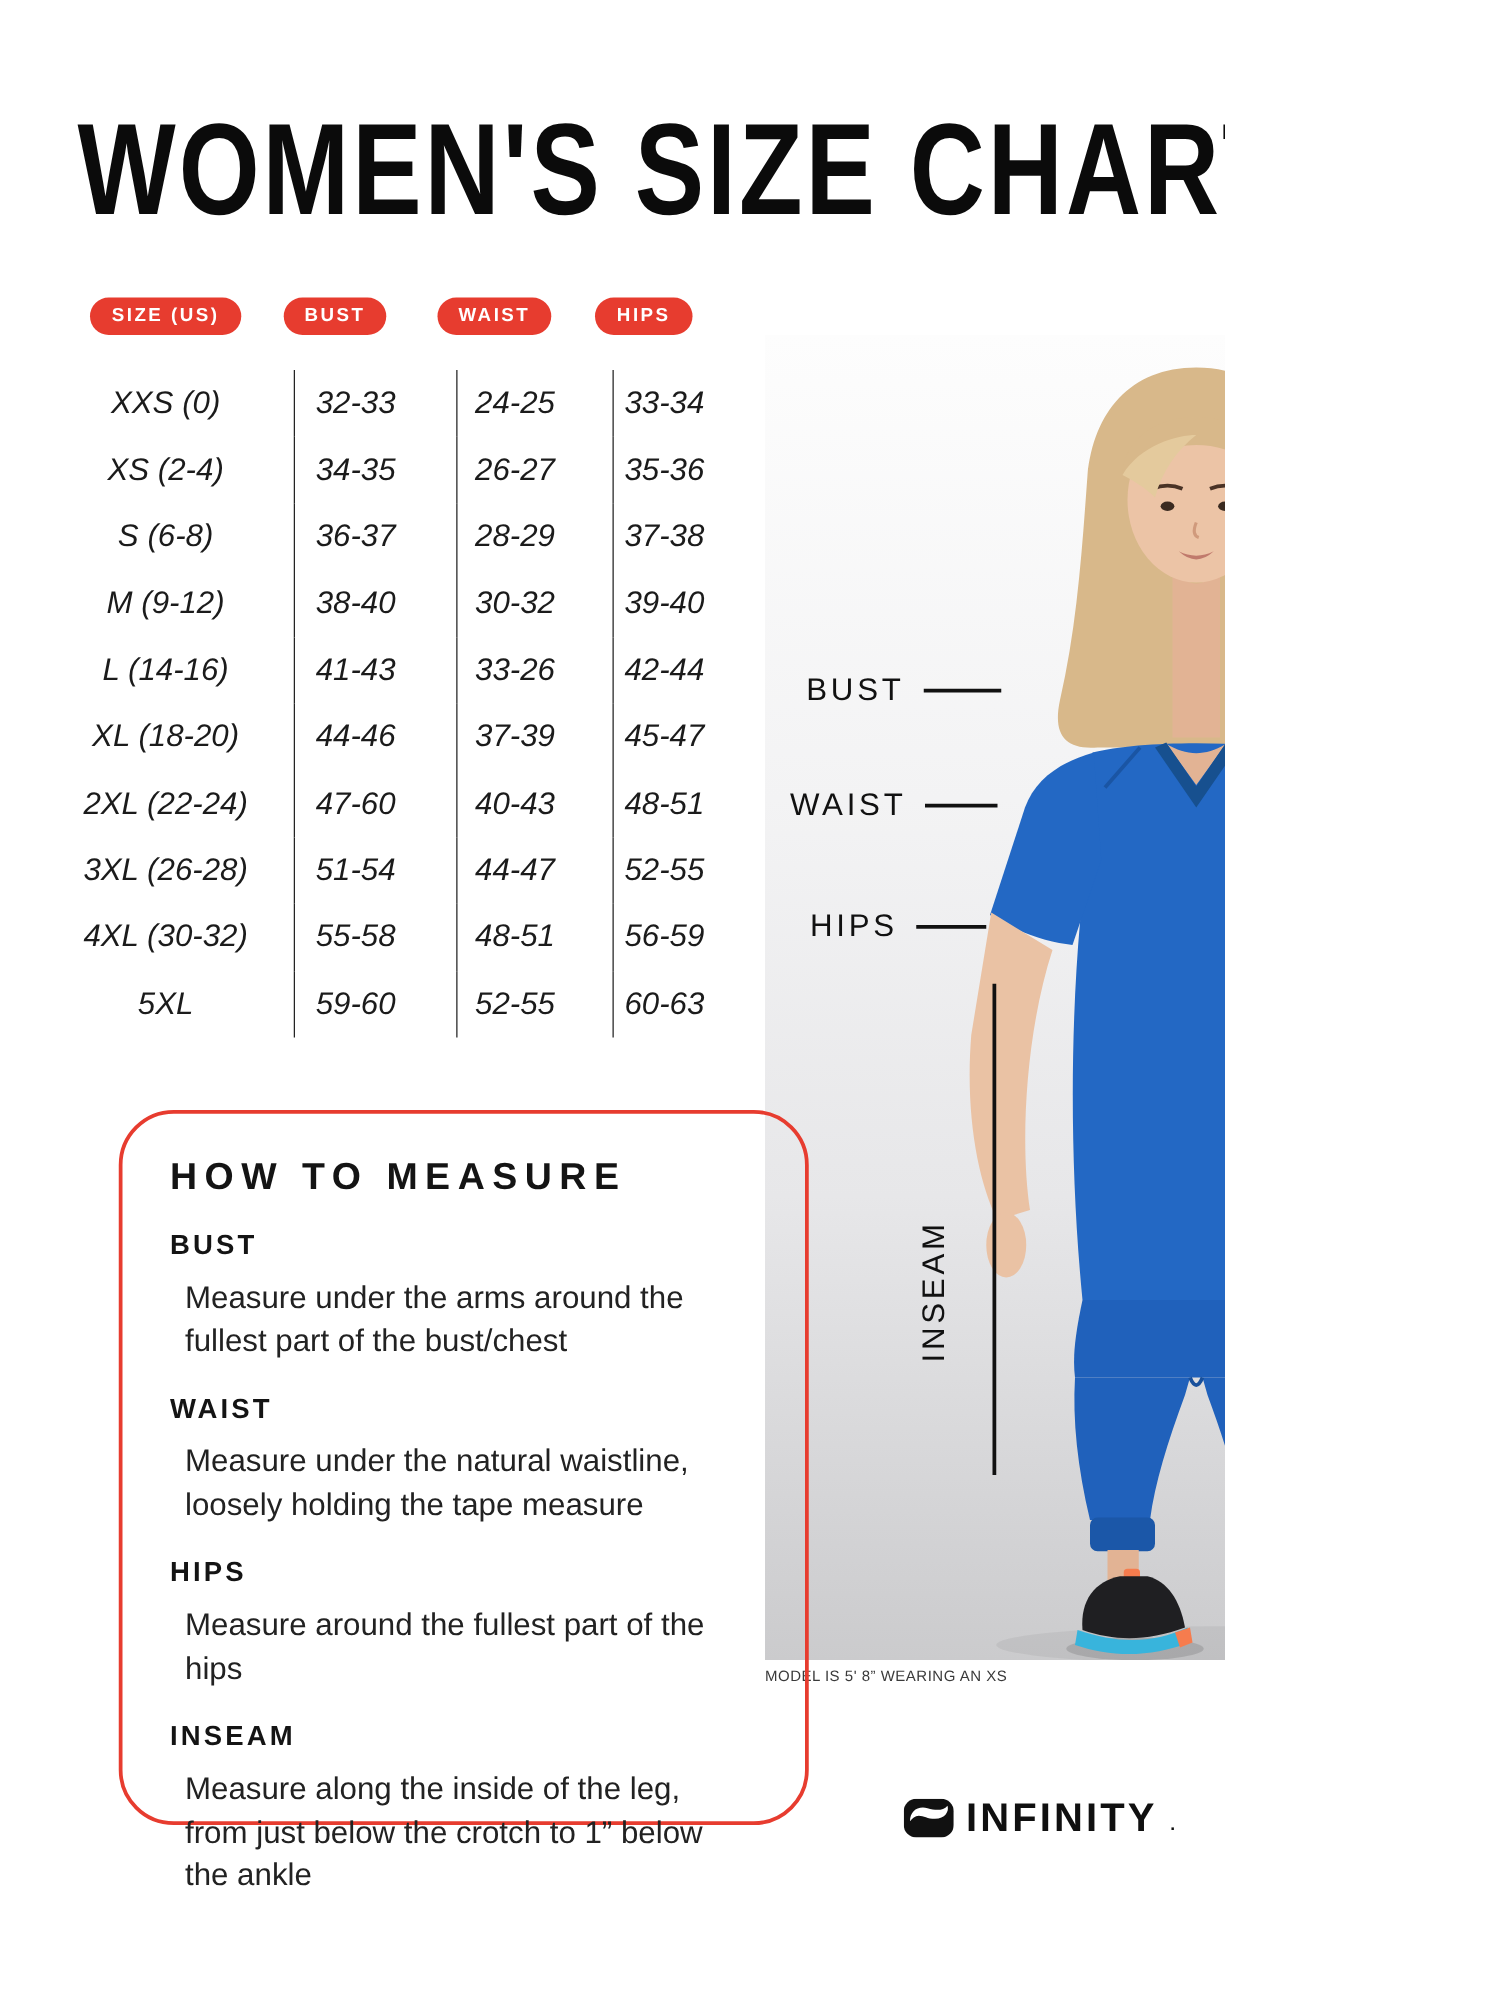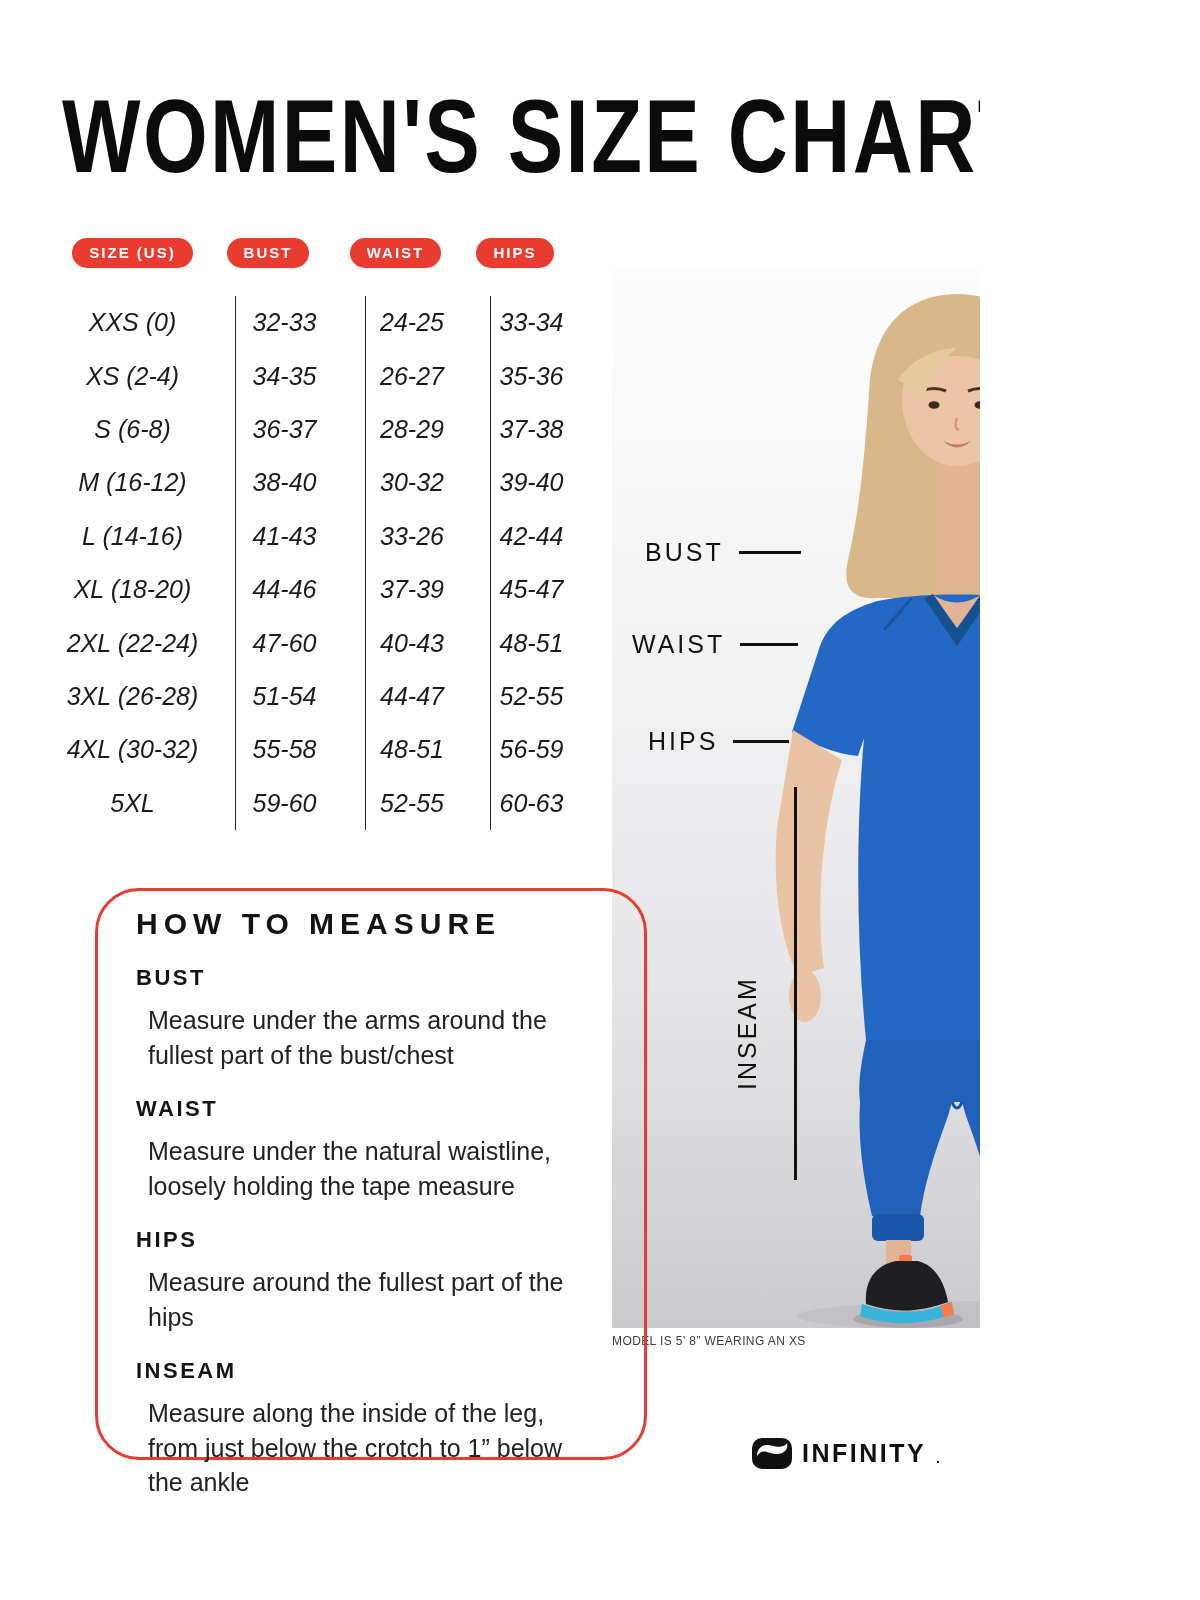--- a/index.html
+++ b/index.html
@@ -40,28 +40,28 @@
   .inseam-text{position:absolute;left:733px;top:880px;height:210px;display:flex;align-items:center;
                writing-mode:vertical-rl;transform:rotate(180deg);
                font-size:25px;letter-spacing:3px;color:#111;}
 
   .caption{position:absolute;left:612px;top:1334px;width:546px;
            font-size:12px;letter-spacing:0.4px;color:#3a3a3a;}
 
   
   .how-box{position:absolute;left:95px;top:888px;width:552px;height:572px;
            border:3px solid #E73C2F;border-radius:44px;background:transparent;z-index:5;
-           box-sizing:border-box;padding:16px 40px 0 38px;}
+           box-sizing:border-box;padding:34px 40px 0 38px;}
   .how-title{font-size:30px;font-weight:bold;letter-spacing:6px;color:#141414;margin:0 0 10px 0;}
   .how-head{font-size:22px;font-weight:bold;letter-spacing:2.5px;color:#141414;margin:24px 0 10px 0;}
   .how-text{font-size:25px;line-height:1.38;color:#222;max-width:452px;margin:12px;}
 
   
   .logo{position:absolute;right:40px;top:1438px;display:flex;align-items:center;gap:10px;}
-  .logo-text{font-size:25px;font-weight:bold;letter-spacing:2.5px;color:#101010;line-height:1;}
+  .logo-text{font-size:32px;font-weight:bold;letter-spacing:2.5px;color:#101010;line-height:1;}
   .logo-mark{font-size:14px;font-weight:bold;color:#101010;align-self:flex-end;line-height:1.6;}
 </style>
 </head>
 <body>
 
 <div class="page">
 
   <div class="title">WOMEN'S SIZE CHART</div>
 
   <div class="pills-row tbl-grid">
@@ -92,21 +92,21 @@
       <div class="cell sep">26-27</div>
       <div class="cell sep">35-36</div>
     </div>
     <div class="trow tbl-grid">
       <div class="cell">S (6-8)</div>
       <div class="cell sep">36-37</div>
       <div class="cell sep">28-29</div>
       <div class="cell sep">37-38</div>
     </div>
     <div class="trow tbl-grid">
-      <div class="cell">M (16-12)</div>
+      <div class="cell">M (9-12)</div>
       <div class="cell sep">38-40</div>
       <div class="cell sep">30-32</div>
       <div class="cell sep">39-40</div>
     </div>
     <div class="trow tbl-grid">
       <div class="cell">L (14-16)</div>
       <div class="cell sep">41-43</div>
       <div class="cell sep">33-26</div>
       <div class="cell sep">42-44</div>
     </div>

